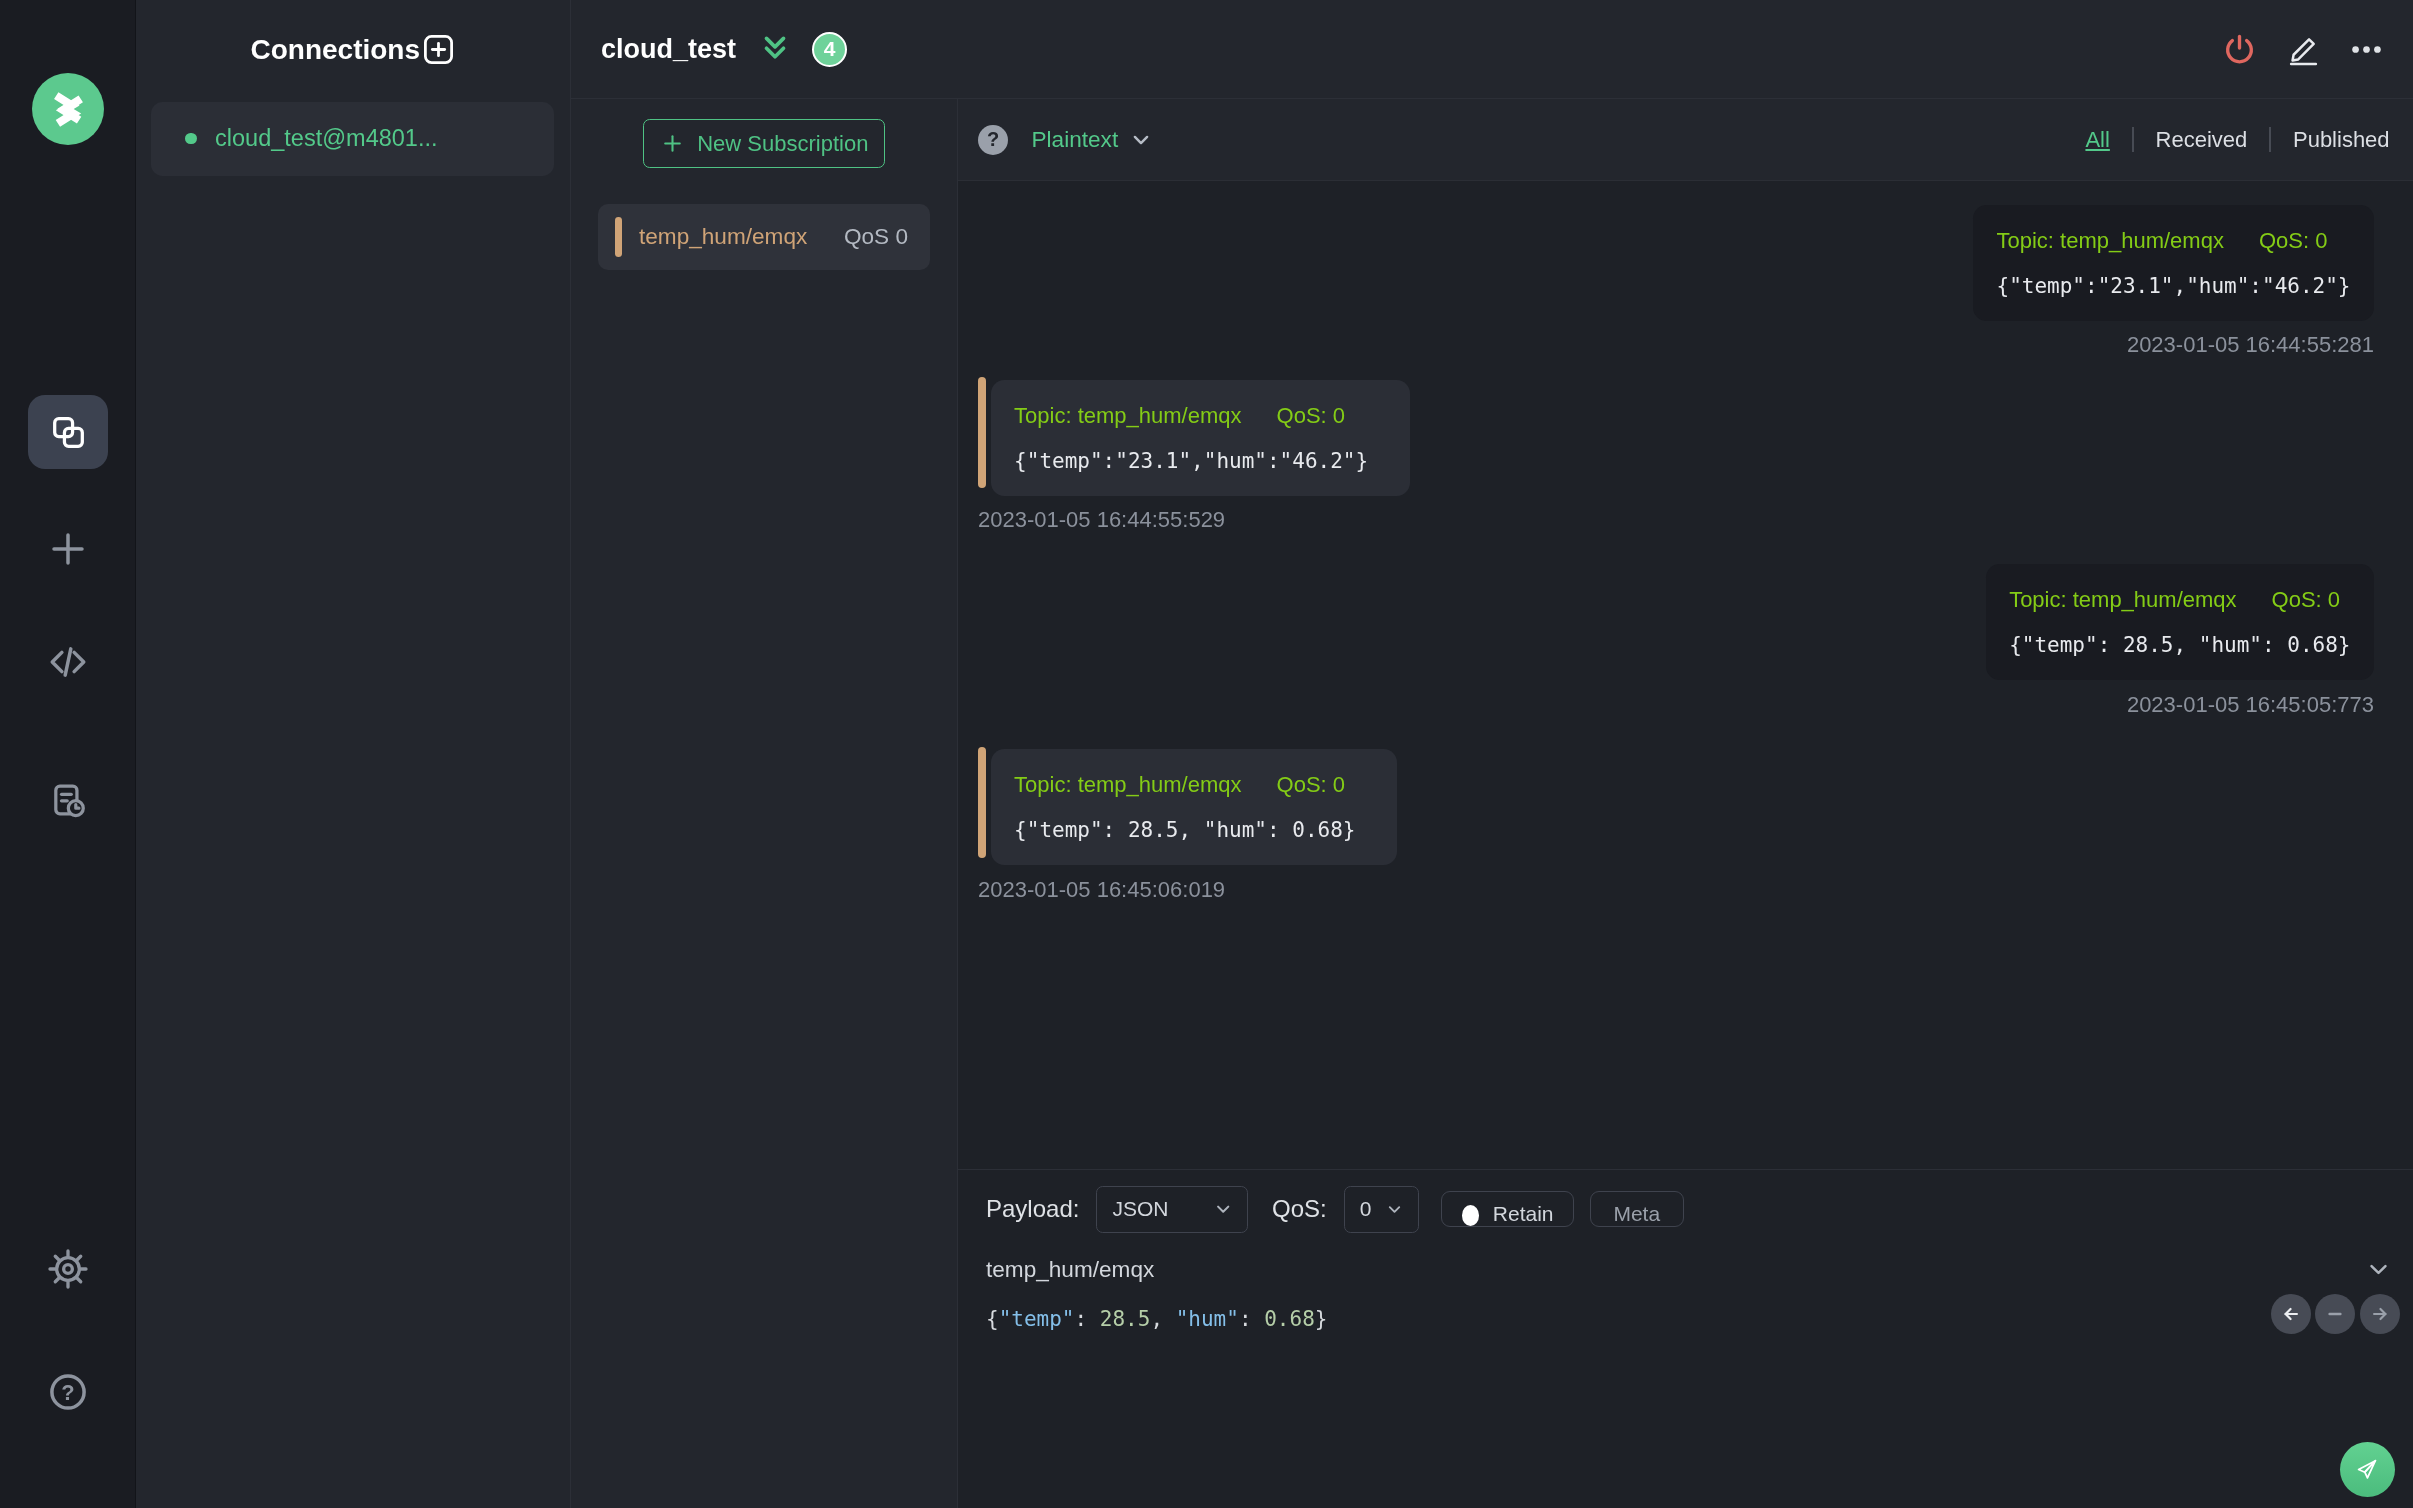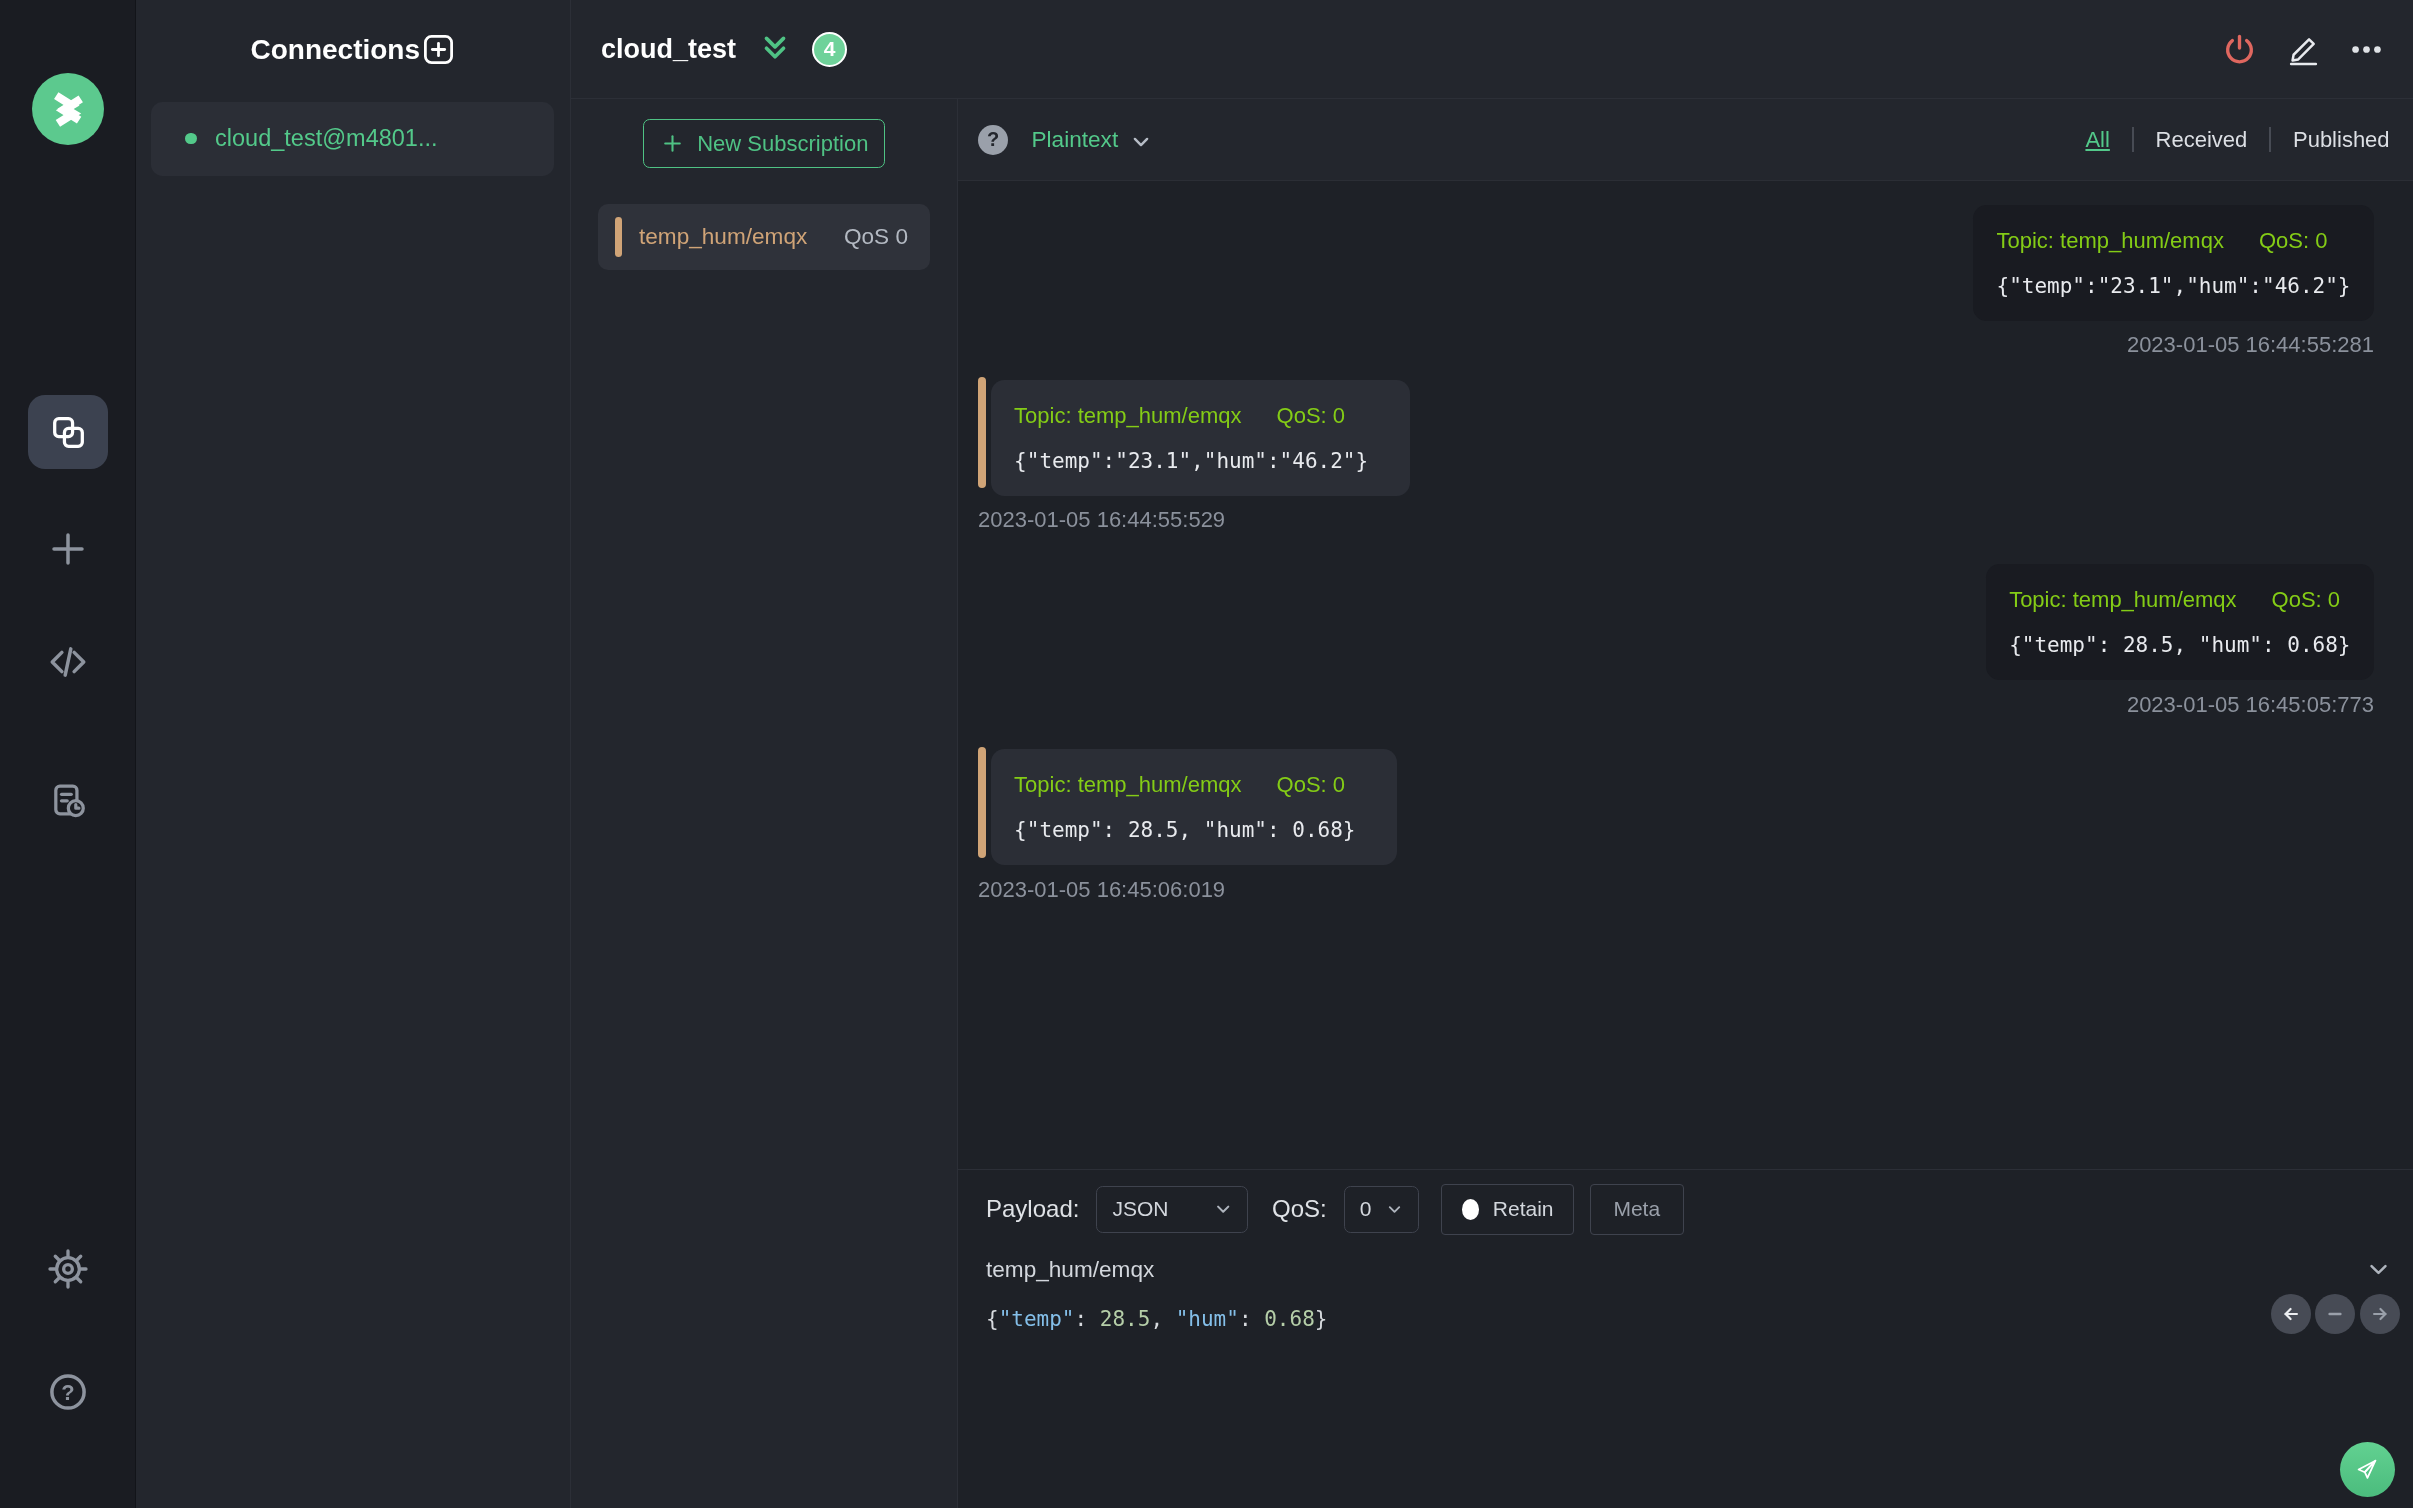--- a/index.html
+++ b/index.html
@@ -40,21 +40,21 @@
   .new-sub svg { flex:none; }
   .sub-item { margin:36px 27px 0; height:66px; background:#2f323a; border-radius:10px; display:flex; align-items:center; position:relative; padding-left:41px; cursor:pointer; }
   .sub-bar { position:absolute; left:17px; top:50%; transform:translateY(-50%); width:6.7px; height:40px; border-radius:3.4px; background:#d0a477; }
   .sub-topic { font-size:22.6px; color:#d0a477; }
   .sub-qos { margin-left:auto; margin-right:22px; font-size:22.6px; color:#b3b9c2; }
 
   
   .msgcol { flex:1; min-width:0; display:flex; flex-direction:column; background:#1e2127; }
   .msg-toolbar { height:82px; flex:none; background:#23262d; border-bottom:1.7px solid #2b2e35; display:flex; align-items:center; padding:0 20px; }
   .help-round { width:30px; height:30px; border-radius:50%; background:#9aa0aa; color:#23262d; font-size:20px; font-weight:700; display:flex; align-items:center; justify-content:center; cursor:pointer; }
-  .fmt { margin-left:23.5px; display:flex; align-items:flex-end; gap:11.7px; cursor:pointer; }
+  .fmt { margin-left:23.5px; display:flex; align-items:center; gap:11.7px; cursor:pointer; }
   .fmt-label { font-size:22.6px; color:#53c98a; }
   .filters { margin-left:auto; display:flex; align-items:center; }
   .filter { font-size:22px; color:#dcdfe4; padding:0 22px; cursor:pointer; }
   .filter.active { color:#53c98a;text-decoration:underline; }
   .fdiv { width:1.7px; height:25px; background:#474b54; }
 
   .msg-list { flex:1; min-height:0; overflow:hidden; padding:23.5px 39px 0 20px; display:flex; flex-direction:column; }
   .msg-row { display:flex; flex-direction:column; margin-bottom:32px; }
   .msg-row:first-child { margin-bottom:22.6px; }
   .msg-row.pub  { align-items:flex-end; }
@@ -68,21 +68,21 @@
   .bubble-ts { margin-top:11.7px; font-size:22px; line-height:25px; color:#8b919c; }
   .recv .bubble-ts { margin-left:0; }
 
   
   .publish { flex:none; height:339px; border-top:1.7px solid #2c2f37; position:relative; padding-left:28px; }
   .pub-toolbar { height:72px; display:flex; align-items:center; gap:17px; padding-top:6.7px; }
   .pub-label { font-size:24px; color:#dfe2e6; }
   .dd { height:47px; border:1.7px solid #3f434e; border-radius:6.7px; display:flex; align-items:center; justify-content:space-between; padding:0 15px; color:#d3d7dd; font-size:21px; cursor:pointer; }
   .dd-json { width:152px; }
   .dd-qos  { width:75px; }
-  .pbtn { height:51px; border:1.7px solid #3f434e; border-radius:4px; display:flex; align-items:center; gap:13.4px; padding:0 20px; font-size:21px; color:#d3d7dd; cursor:pointer; }
+  .pbtn { height:36px; border:1.7px solid #3f434e; border-radius:9px; display:flex; align-items:flex-end; gap:13.4px; padding:0 20px; font-size:21px; color:#d3d7dd; cursor:pointer; }
   .retain-dot { width:17.6px; height:21px; border-radius:50%; background:#ffffff; }
   .pbtn-meta { color:#9aa0aa; padding:0 22.6px; }
   .topic-row { display:flex; align-items:center; height:55px; padding-right:22px; }
   .topic-text { font-size:22.6px; color:#d3d7dd; }
   .topic-chev { margin-left:auto; display:flex; cursor:pointer; }
   .editor-line { margin-top:10px; font-family:"DejaVu Sans Mono", monospace; font-size:21px; line-height:25px; cursor:text; }
   .tk-p { color:#d7dade; } .tk-k { color:#84bfe9; } .tk-n { color:#b5cea8; }
   .nav-btns { position:absolute; top:124px; right:13.4px; display:flex; gap:4.2px; }
   .nav-c { width:40px; height:40px; border-radius:50%; background:#474b55; display:flex; align-items:center; justify-content:center; cursor:pointer; }
   .send-btn { position:absolute; right:18.4px; bottom:11px; width:55px; height:55px; border-radius:50%;

